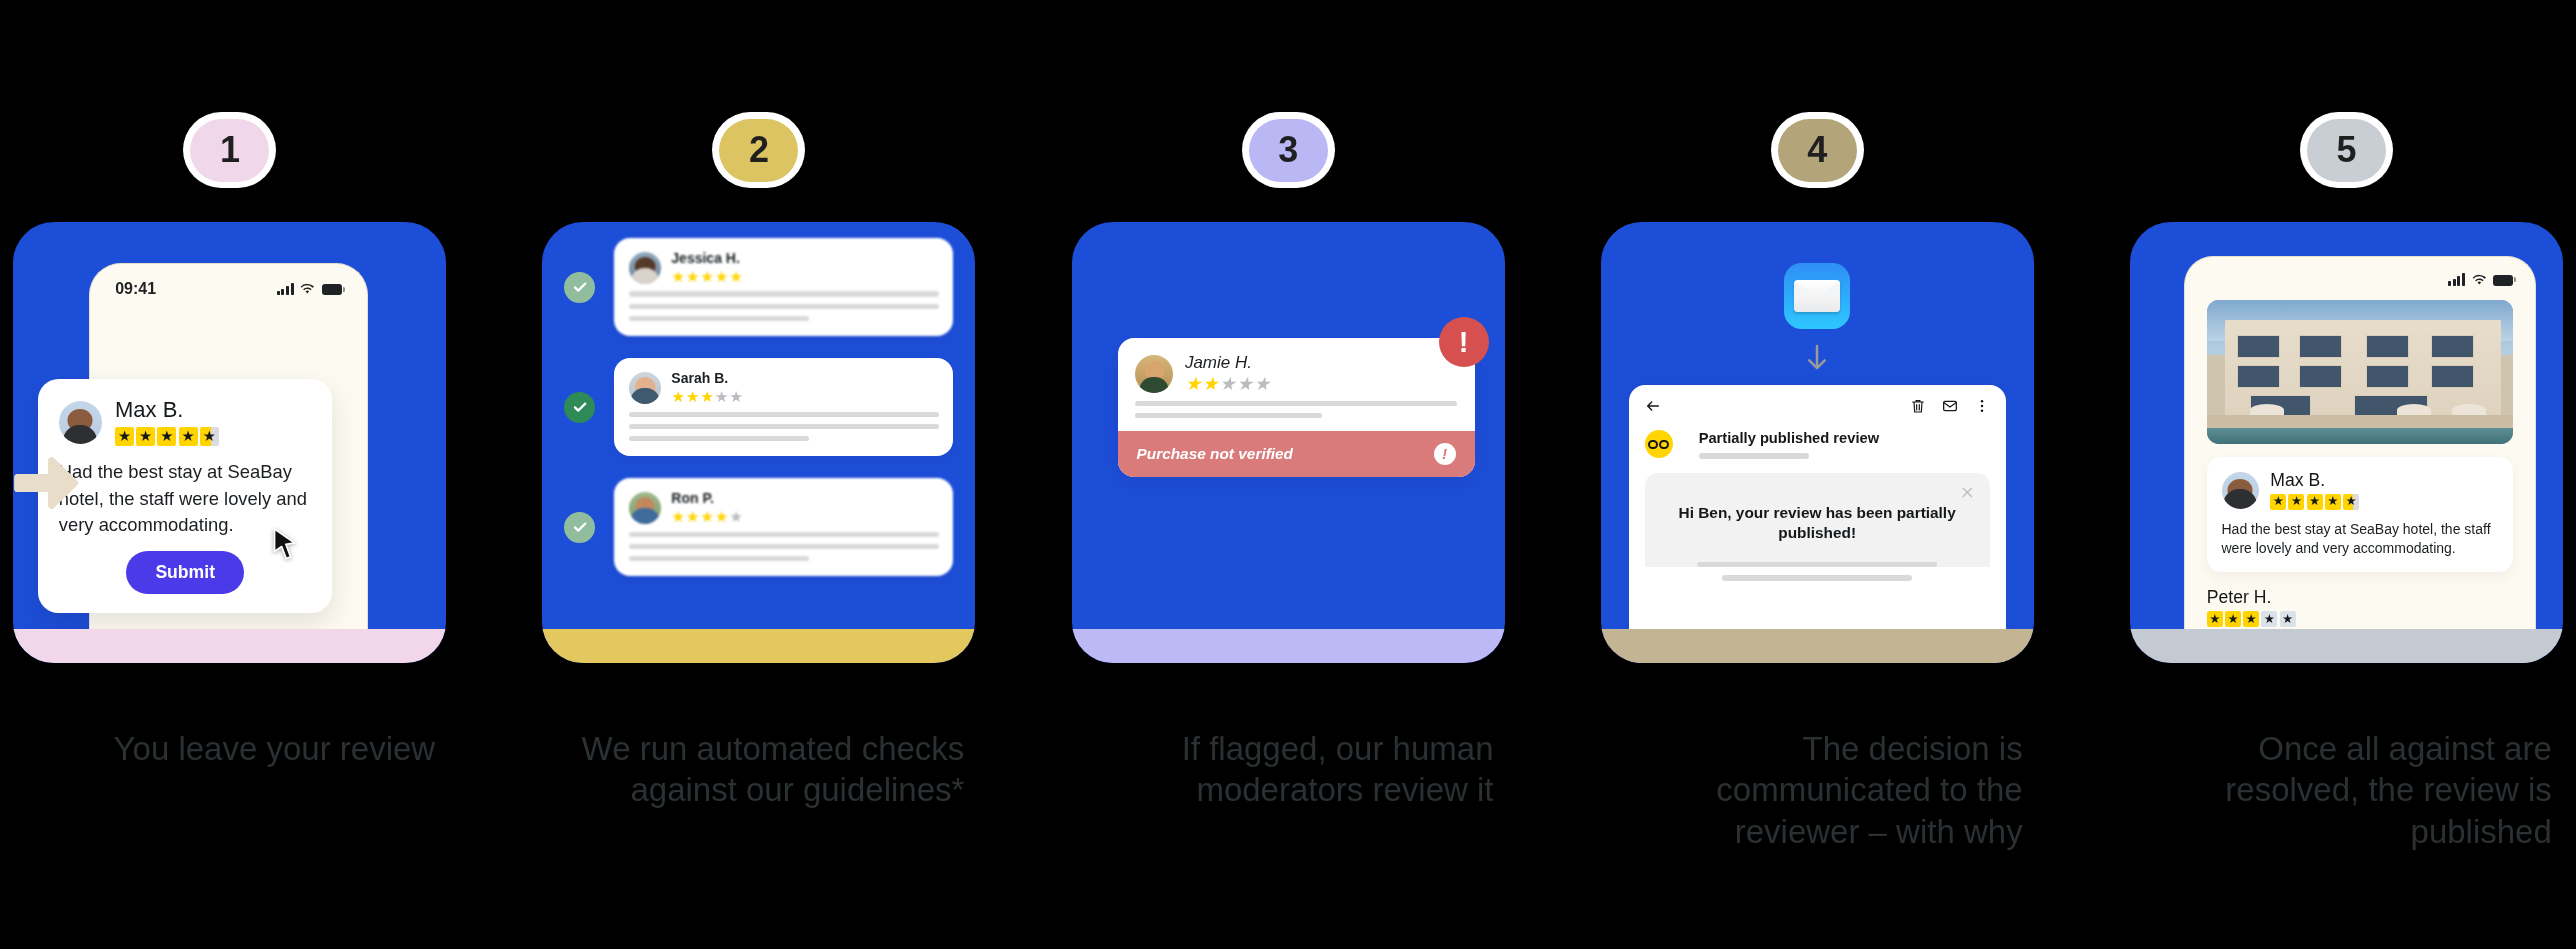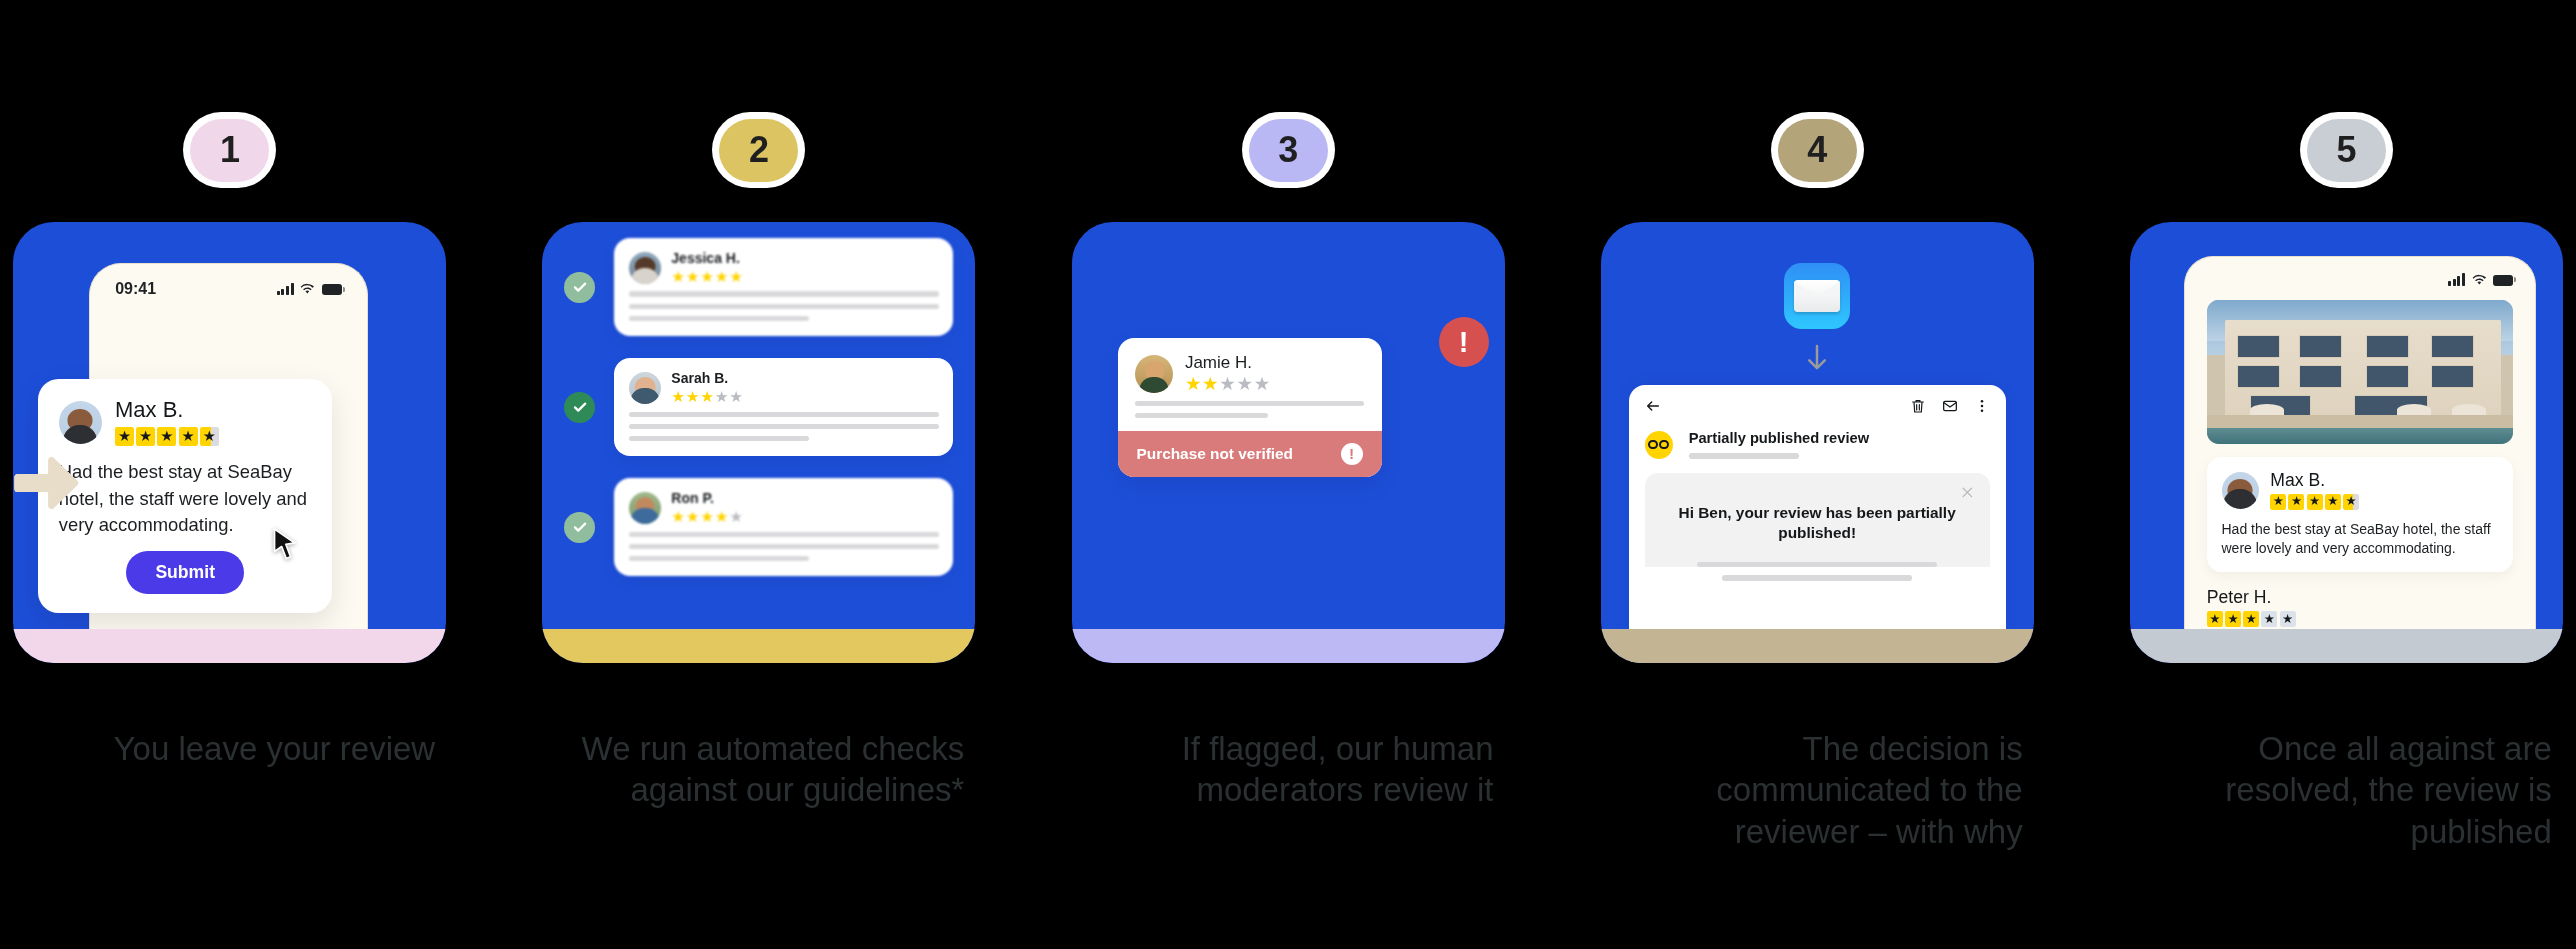--- a/index.html
+++ b/index.html
@@ -212,22 +212,22 @@
   .stars-plain span.on { color: #ffd400; }
   .stars-plain span.off { color: #b9bcc0; }
   .skel { height: 5.1px; border-radius: 2.9px; background: #d9d9dc; margin-top: 7.3px; }
   .skel.w100 { width: 100%; }
   .skel.w60 { width: 58%; }
   .blur { filter: blur(0.8px); }
 
   
   .flagcard {
     position: absolute; left: 46px; top: 116px;
-    width: 264px; border-radius: 16px; background: #fff;
-    overflow: hidden; box-shadow: 0 8.8px 23.5px rgba(0,0,0,.07);
+    width: 357px; border-radius: 16px; background: #fff;
+    overflow: hidden; box-shadow: 0 8.8px 23.5px rgba(0,0,0,.07); font-style: italic;
   }
   .fc-body { padding: 16px 17.6px 13.2px 17.6px; }
   .fc-head { display: flex; align-items: center; gap: 11.8px; }
   .fc-name { font-size: 17px; font-weight: 500; color: #1b1f22; line-height: 1.1; }
   .fc-text { margin-top: 10.3px; font-size: 14px; line-height: 1.38; font-weight: 700; color: #16191c; }
   .fc-banner {
     background: #d97b7b; color: #fff;
     display: flex; align-items: center; justify-content: space-between;
     padding: 11.8px 19px; font-size: 15.4px; font-weight: 700;
   }
@@ -268,21 +268,21 @@
   }
   .mailpane {
     position: absolute; left: 28px; top: 163px; right: 28px; bottom: 0;
     background: #fff; border-radius: 16px 16px 0 0;
     padding: 13.2px 16px 0 16px;
     box-shadow: 0 -1.5px 14.7px rgba(0,0,0,.05);
   }
   .mp-bar { display: flex; align-items: center; justify-content: space-between; }
   .mp-actions { display: flex; align-items: center; gap: 16px; }
   .mp-bar svg { width: 16px; height: 16px; }
-  .mp-from { display: flex; align-items: flex-end; gap: 16px; margin-top: 16px; }
+  .mp-from { display: flex; align-items: center; gap: 26px; margin-top: 16px; }
   .tp-eyes {
     width: 28px; height: 28px; border-radius: 50%; background: #ffd400;
     display: flex; align-items: center; justify-content: center; gap: 1.5px;
     flex: 0 0 auto;
   }
   .tp-eyes i { display:block; width: 9.5px; height: 9.5px; border-radius: 50%; border: 2.2px solid #15181a; }
   .mp-subject { font-size: 14.7px; font-weight: 700; color: #15181a; }
   .mp-inner {
     margin-top: 14.7px; background: #f2f2f3; border-radius: 13.2px 13.2px 0 0;
     padding: 19px 19px 0 19px; position: relative; height: 94px;

